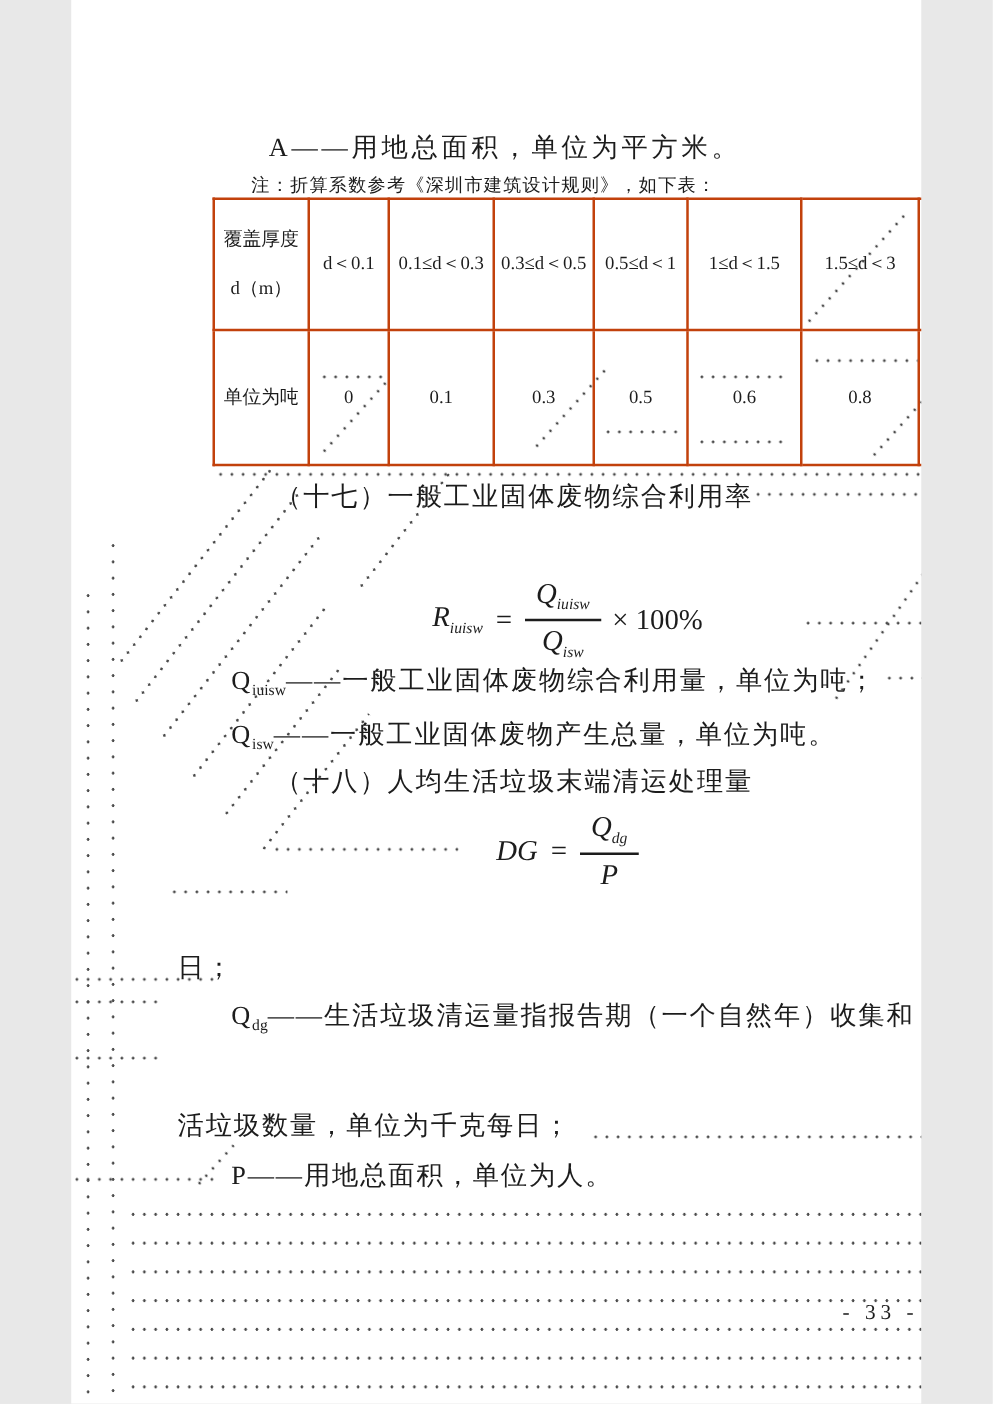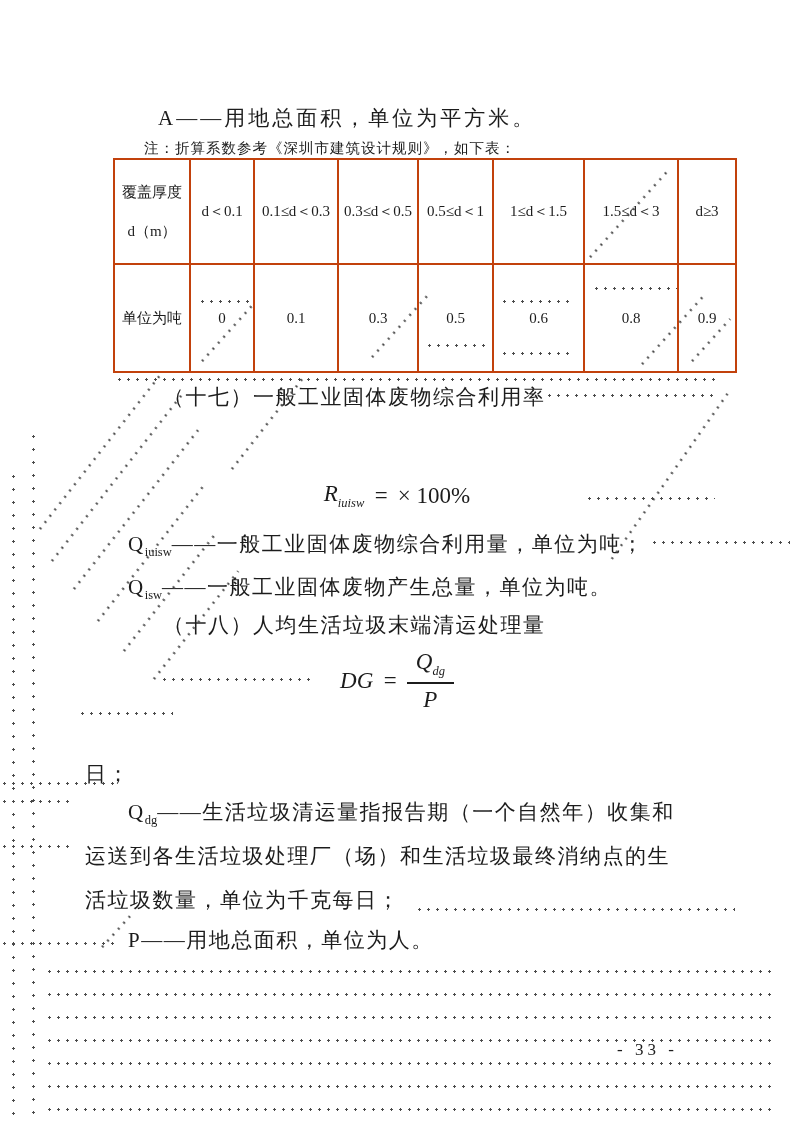--- a/index.html
+++ b/index.html
@@ -1,18 +1,18 @@
 <!DOCTYPE html>
 <html><head>
 <meta charset="utf-8">
 <style>
   * { margin:0; padding:0; box-sizing:border-box; }
   html,body { background:#e8e8e8; }
   .page {
-    position:relative; width:794px; height:1123px; margin:0 auto;
+    position:relative; width:680px; height:1123px; margin:0 auto;
     background:#ffffff; color:#1c1c1c; overflow:hidden;
     font-family:"Liberation Serif","DejaVu Serif",serif;
   }
   .txt { position:absolute; white-space:nowrap; }
   .line-a   { left:158px; top:104px; font-size:21px; letter-spacing:3px; }
   .note     { left:144px; top:139px; font-size:14.5px; letter-spacing:1px; }
   .heading  { font-size:21px; letter-spacing:1.5px; }
   .h17      { left:163px; top:383px; }
   .h18      { left:163px; top:611px; }
   .body-line{ font-size:21px; letter-spacing:1.5px; }
@@ -95,20 +95,24 @@
       <td>0.9</td>
     </tr>
   </tbody>
     </table>
 
   <div class="txt heading h17">（十七）一般工业固体废物综合利用率</div>
 
   <div class="formula" style="top:412px; height:76px;margin-top:46px;">
     <span><span>R</span><sub>iuisw</sub></span>
     <span>=</span>
+    <span class="frac">
+      <span class="num"><span>Q</span><sub>iuisw</sub></span>
+      <span class="den"><span>Q</span><sub>isw</sub></span>
+    </span>
     <span class="f-suffix">× 100%</span>
   </div>
 
   <div class="txt body-line def" style="left:128px; top:530px;">
     <span>Q</span><sub>iuisw</sub><span>——一般工业固体废物综合利用量，单位为吨；</span>
   </div>
   <div class="txt body-line def" style="left:128px; top:573px;">
     <span>Q</span><sub>isw</sub><span>——一般工业固体废物产生总量，单位为吨。</span>
   </div>
 
@@ -121,21 +125,20 @@
       <span class="num"><span>Q</span><sub>dg</sub></span>
       <span class="den">P</span>
     </span>
   </div>
 
   <div class="txt body-line" style="left:85px; top:760px;">日；</div>
 
   <div class="txt body-line def" style="left:128px; top:798px;">
     <span>Q</span><sub>dg</sub><span>——生活垃圾清运量指报告期（一个自然年）收集和</span>
   </div>
-  <div class="txt body-line" style="left:85px; top:842px;">运送到各生活垃圾处理厂（场）和生活垃圾最终消纳点的生</div>
   <div class="txt body-line" style="left:85px; top:886px;">活垃圾数量，单位为千克每日；</div>
 
   <div class="txt body-line" style="left:128px; top:926px;">P——用地总面积，单位为人。</div>
 
   <div class="txt pagenum">- 33 -</div>
 
   <div class="v-dots" style="left:12px; top:470px; height:650px;"></div>
   <div class="v-dots" style="left:32px; top:430px; height:690px;"></div>
   <div class="dot-grid" style="left:45px; top:960px; width:730px; height:160px;"></div>
 

